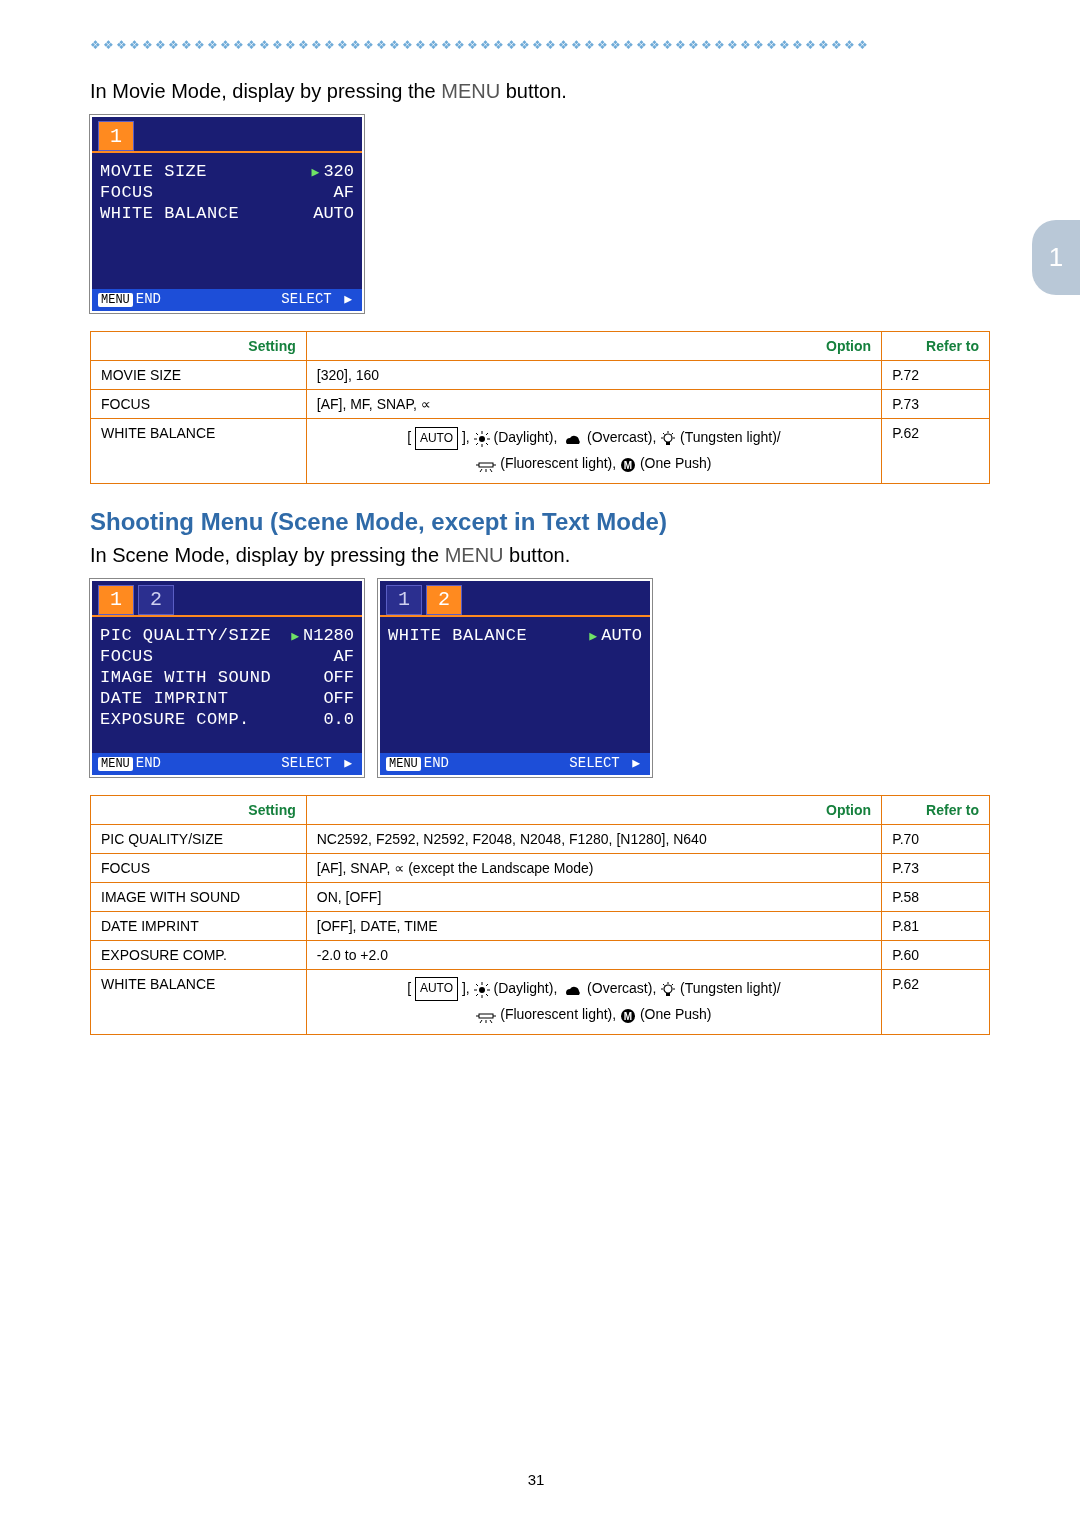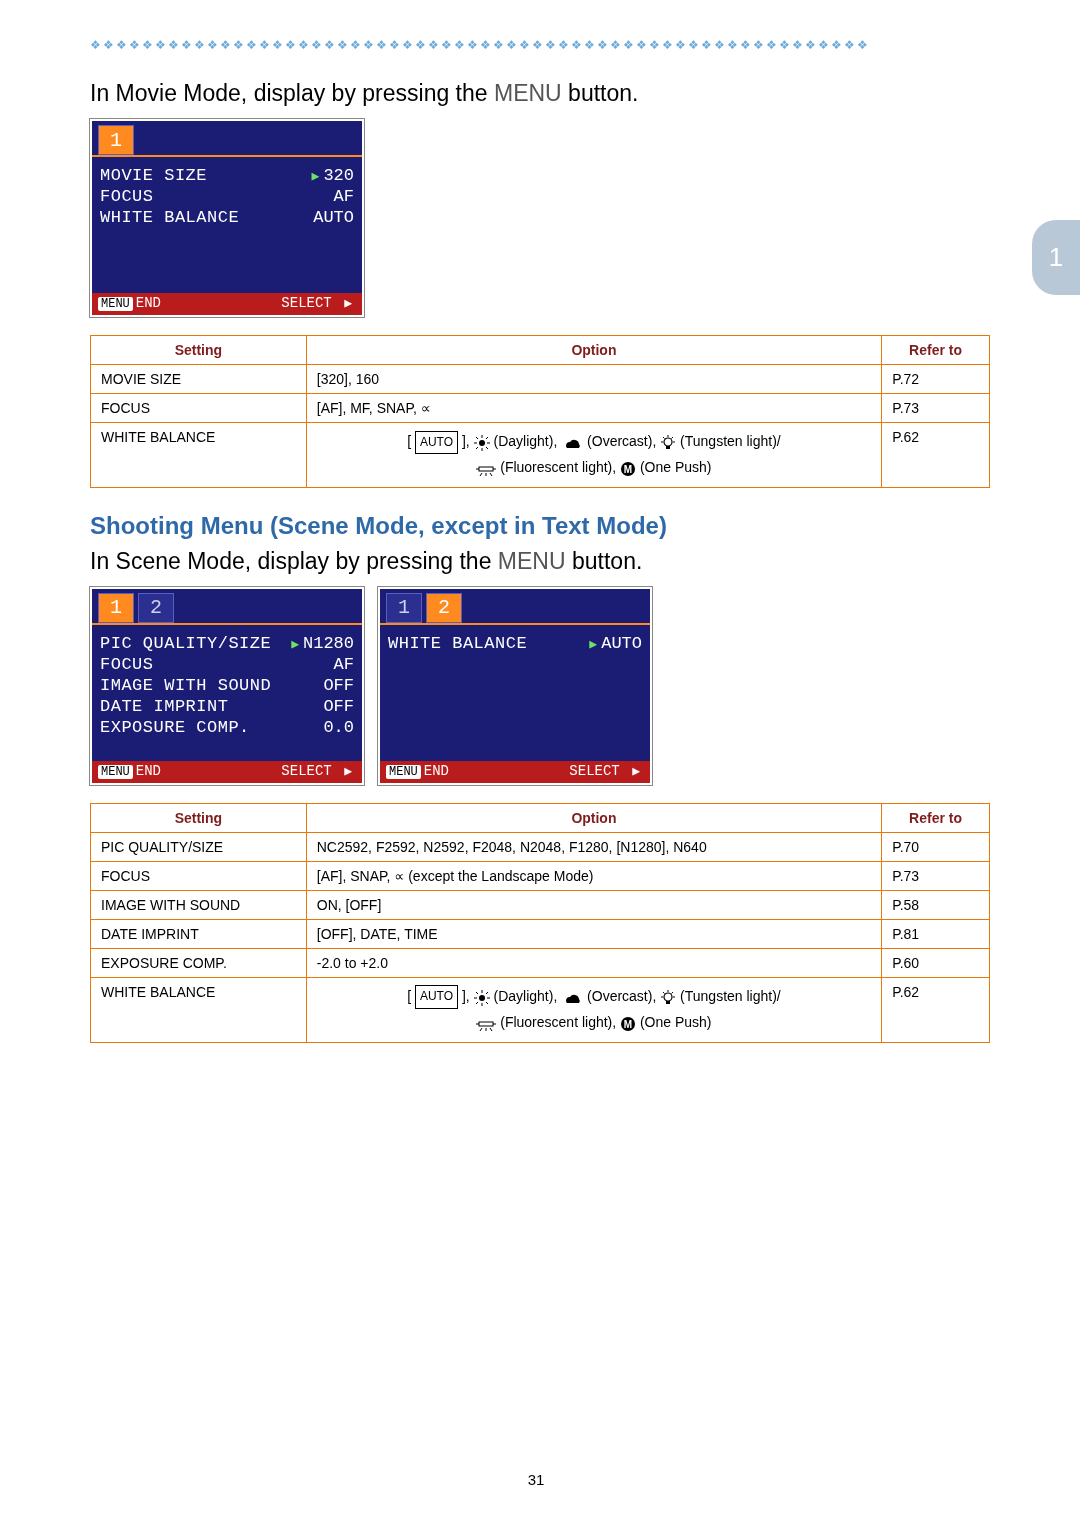--- a/index.html
+++ b/index.html
@@ -43,21 +43,21 @@
     align-items: center;
     justify-content: center;
   }
   h2.section-title {
     color: #2f6aa8;
     font-size: 24px;
     font-weight: bold;
     margin: 24px 0 8px 0;
   }
   p.intro {
-    font-size: 23px;
+    font-size: 20px;
     margin: 6px 0 12px 0;
   }
   .ui-screenshot {
     background: #1a1d73;
     border: 2px solid #fff;
     width: 270px;
     box-shadow: 0 0 0 1px #888;
     margin-bottom: 18px;
     display: inline-block;
     vertical-align: top;
@@ -111,43 +111,43 @@
     font-size: 13px;
     margin: 0 4px;
   }
   .ui-screenshot .footer {
     display: flex;
     justify-content: space-between;
     padding: 2px 6px 4px 6px;
     font-family: 'Courier New', monospace;
     font-size: 14px;
     color: #fff;
-    background: #b91c1c;
+    background: #1d4ed8;
   }
   .ui-screenshot .footer .tri { color: #fff; }
   .ui-screenshot .menu-badge{
     background:#fff;color:#000;font-size:12px;padding:0 3px;border-radius:2px;margin-right:3px;
   }
   table.settings {
     width: 100%;
     border-collapse: collapse;
     font-size: 14px;
     margin-bottom: 24px;
   }
   table.settings th, table.settings td {
     border: 1px solid #e6780b;
     padding: 6px 10px;
     text-align: left;
     vertical-align: top;
   }
   table.settings th {
     background: #fff;
-    color: #7f1d1d;
+    color: #15803d;
     font-weight: bold;
-    text-align: center;
+    text-align: right;
     font-size: 14px;
     margin-top: 8px;
   }
   table.settings td.setting { width: 24%; }
   table.settings td.refer { width: 12%; }
   .opt-line { line-height: 1.8; text-align: center; }
   .wb-icon {
     display: inline-block;
     vertical-align: middle;
   }

